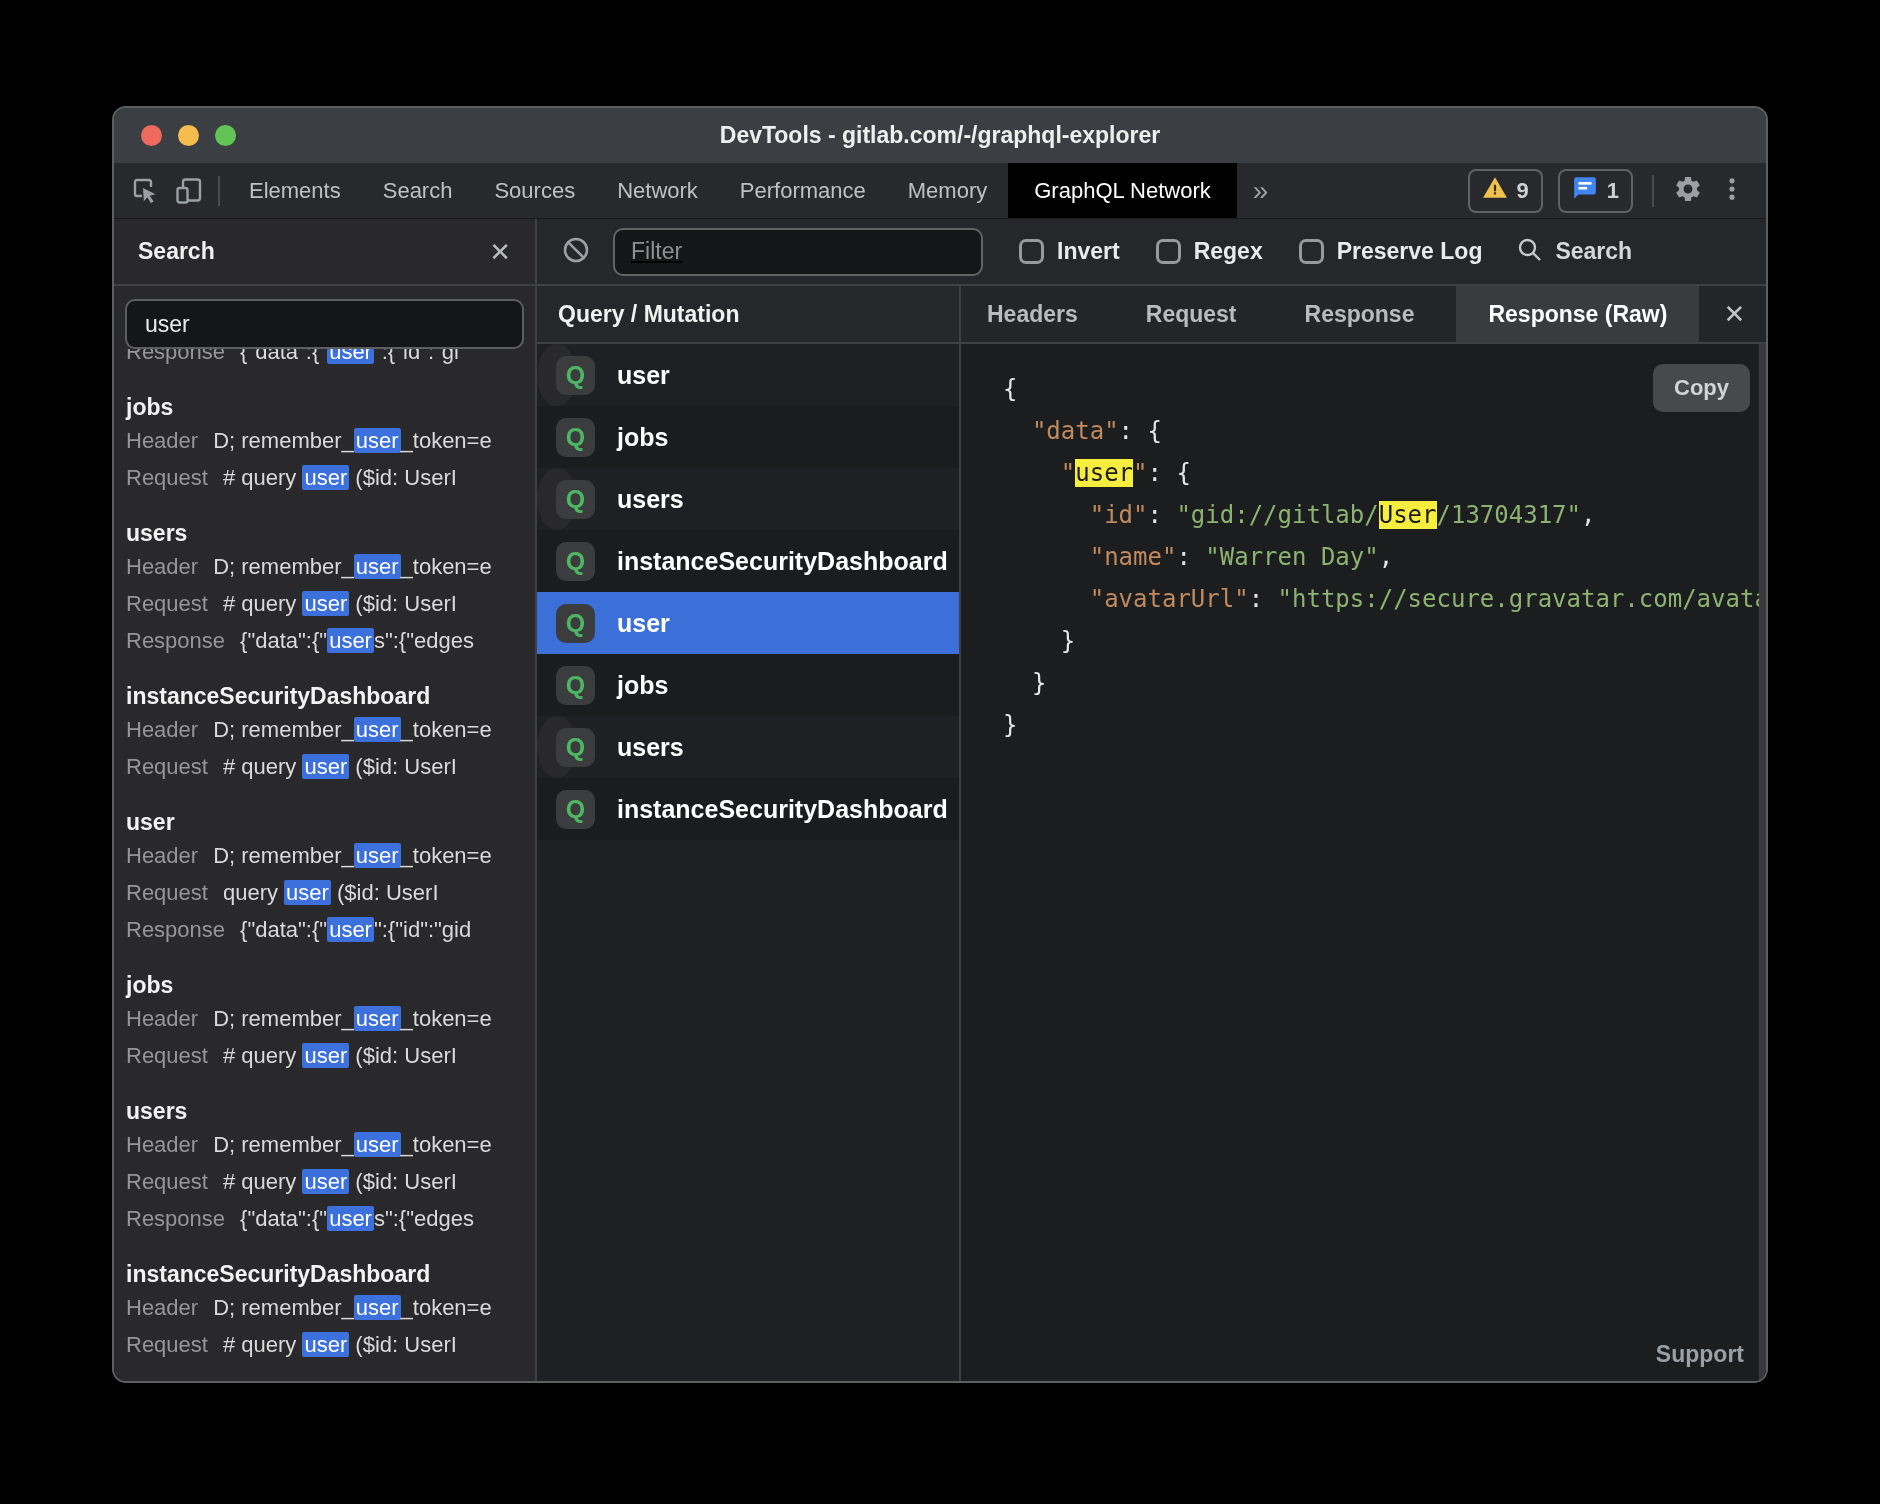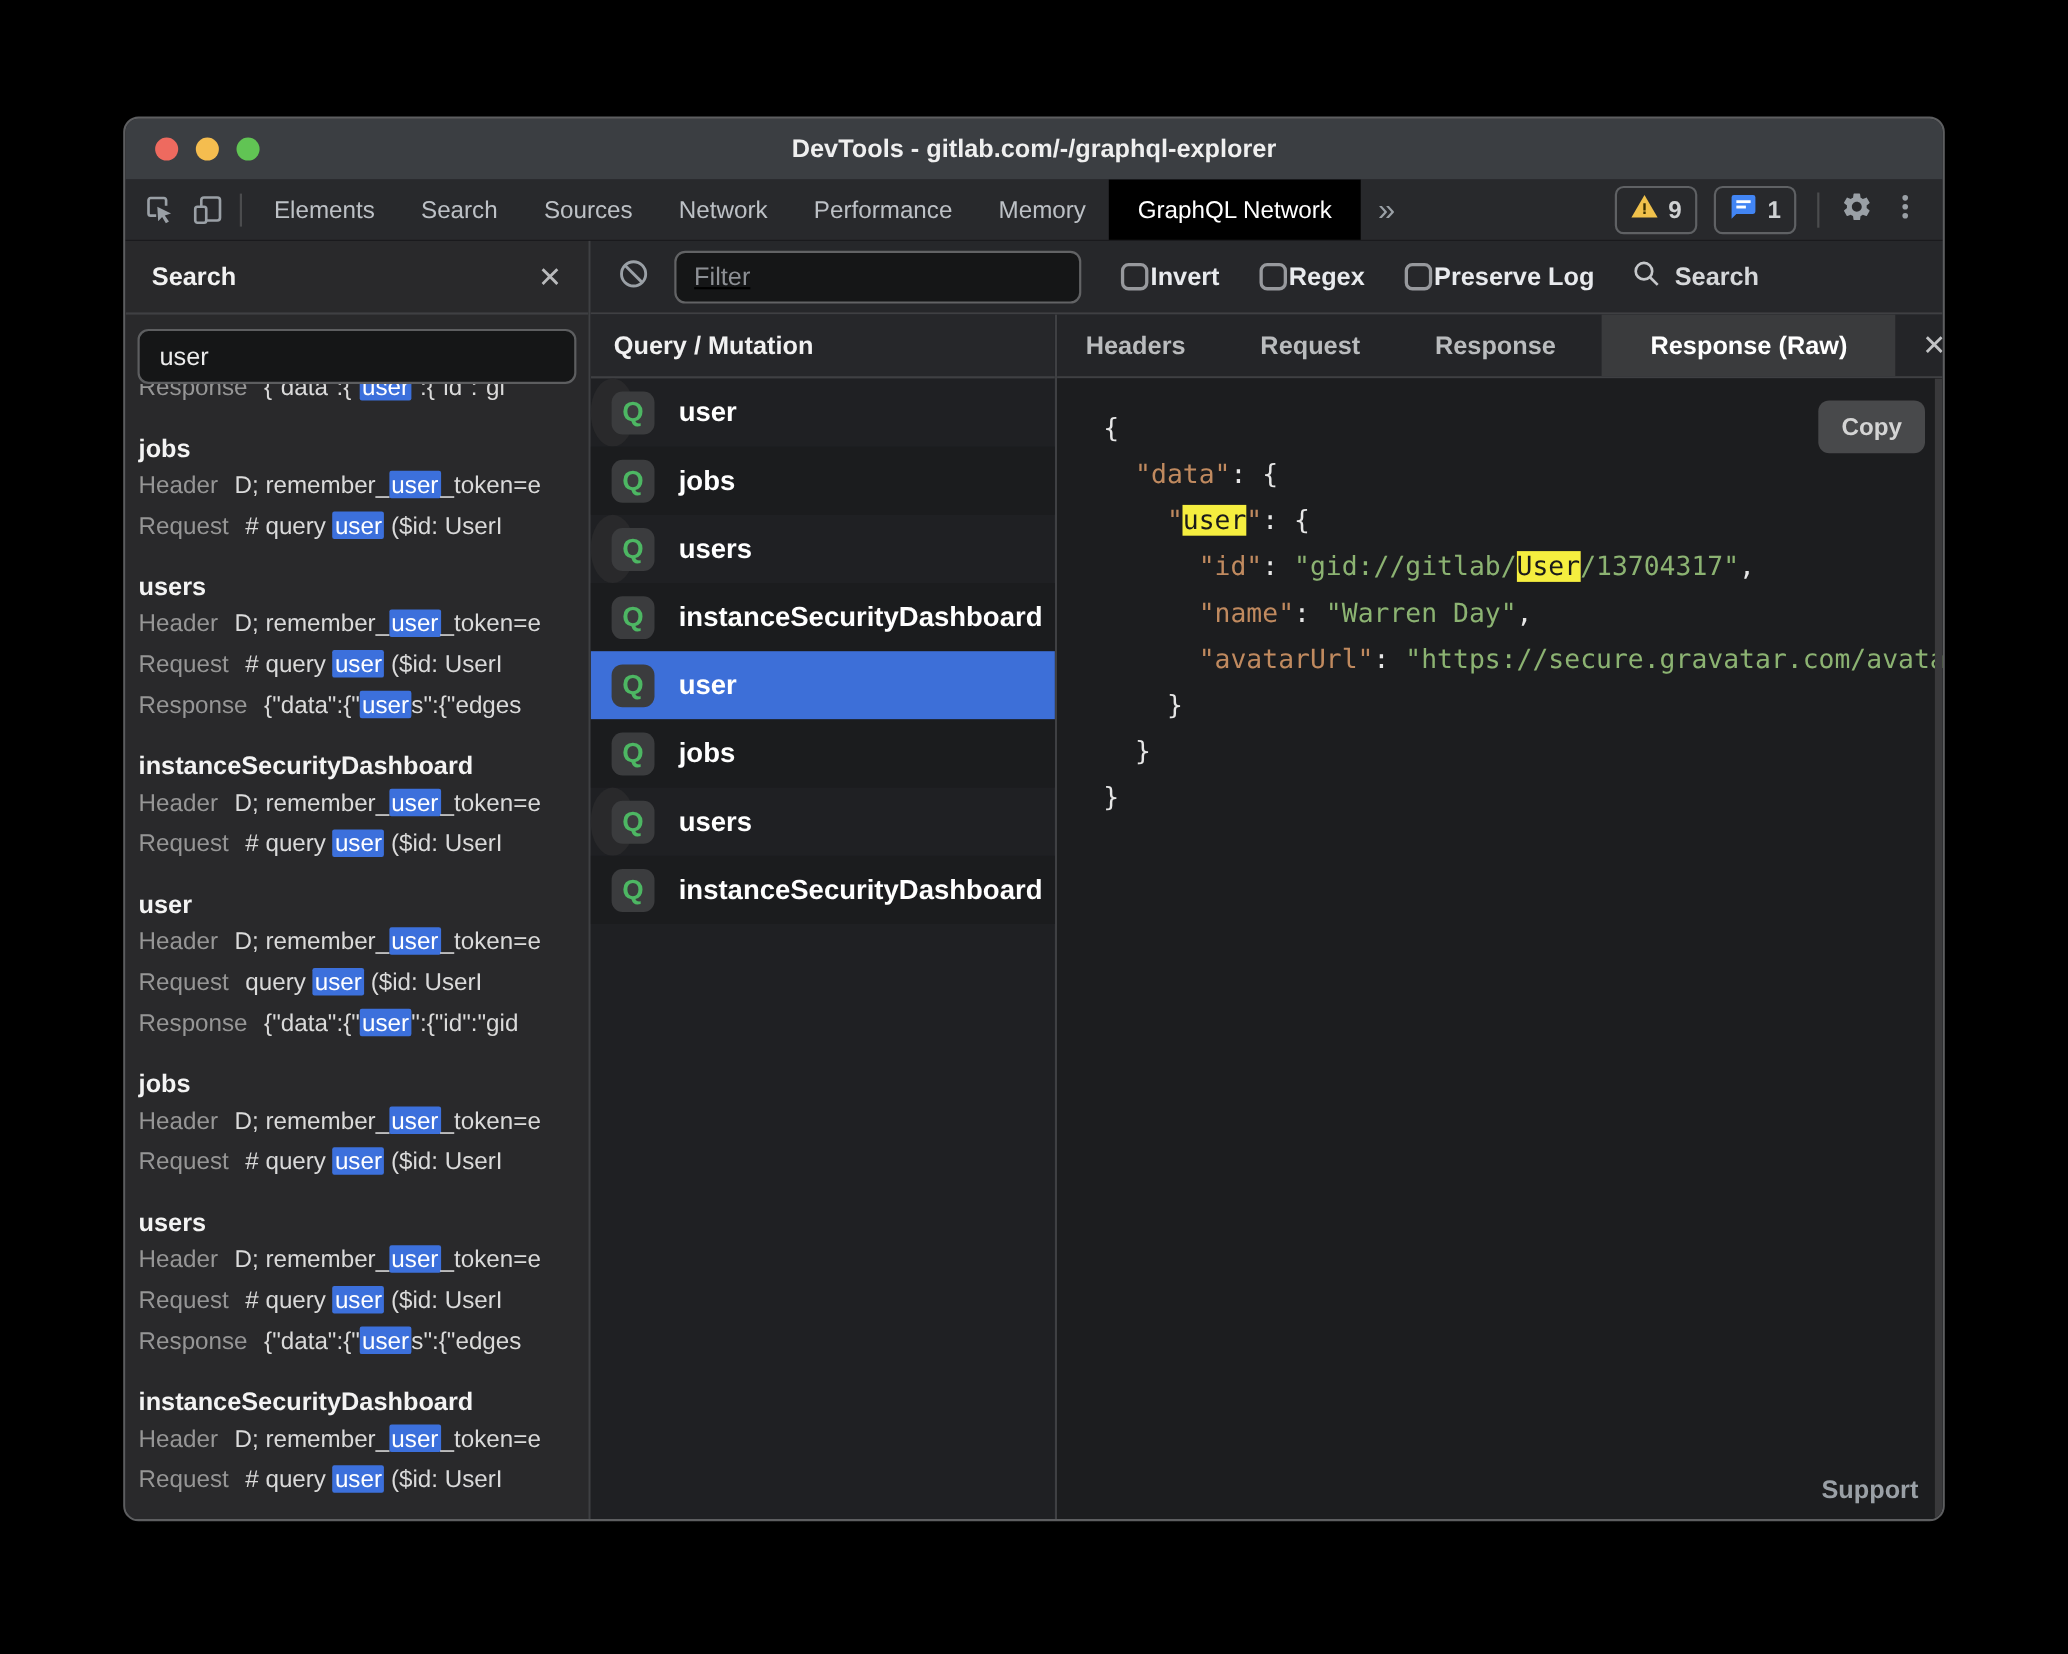--- a/index.html
+++ b/index.html
@@ -53,21 +53,21 @@
   .hl{background:#3c70dc;color:#fff;border-radius:2px;padding:0 2px;}
 
   
   .filter-row{height:67px;min-height:67px;border-bottom:2px solid #3f4043;display:flex;align-items:center;
     padding:0 24px;box-sizing:border-box;background:#26272a;gap:0;}
   .filter-input{width:366px;height:44px;border:2px solid #626365;border-radius:10px;background:#151617;
     margin-left:22px;display:flex;align-items:center;text-decoration:underline;}
   .filter-input input{background:transparent;border:none;outline:none;color:#c7c9cc;font-size:23px;width:100%;
     padding:0 16px;font-family:"Liberation Sans",sans-serif;}
   .filter-input input::placeholder{color:#8d9095;}
-  .cb-group{display:flex;align-items:center;gap:2px;margin-left:36px;}
+  .cb-group{display:flex;align-items:center;gap:13px;margin-left:36px;}
   .cb{width:25px;height:25px;border:3px solid #97999d;border-radius:7px;box-sizing:border-box;}
   .cb-label{color:#e8eaed;font-size:23px;font-weight:600;white-space:nowrap;}
   .search-group{display:flex;align-items:center;gap:11px;margin-left:34px;}
   .search-group .cb-label{color:#d6d8da;}
 
   
   .panels{flex:1;display:flex;min-height:0;}
   .col-mid{width:422px;min-width:422px;border-right:2px solid #3f4043;display:flex;flex-direction:column;
     background:#1f2023;overflow:hidden;}
   .qm-header{height:58px;min-height:58px;border-bottom:2px solid #3f4043;display:flex;align-items:center;
@@ -80,21 +80,21 @@
   .q-badge{width:39px;height:39px;min-width:39px;border-radius:10px;background:#3b3c3e;color:#4db763;
     font-weight:700;font-size:25px;display:flex;align-items:center;justify-content:center;}
   .q-label{color:#fff;font-size:25px;font-weight:700;white-space:nowrap;}
 
   
   .col-right{flex:1;display:flex;flex-direction:column;min-width:0;}
   .resp-tabbar{height:58px;min-height:58px;border-bottom:2px solid #3f4043;display:flex;align-items:stretch;
     background:#242528;box-sizing:border-box;}
   .resp-tabs{display:flex;align-items:stretch;gap:16px;}
   .resp-tab{display:flex;align-items:center;padding:0 26px;color:#b9bbbd;font-size:23px;font-weight:600;white-space:nowrap;}
-  .resp-tab.active{background:#3a3b3d;color:#fff;font-weight:700;padding:0 44px;}
+  .resp-tab.active{background:#3a3b3d;color:#fff;font-weight:700;padding:0 32px;}
   .resp-close{margin-left:auto;display:flex;align-items:center;padding:0 24px;color:#c2c3c5;font-size:26px;}
   .json-area{flex:1;position:relative;background:#1c1d1f;overflow:hidden;}
   .code{margin:0;padding:24px 0 0 42px;font-family:"DejaVu Sans Mono",monospace;font-size:24px;line-height:42px;
     color:#e6e6e6;white-space:pre;}
   .tok-p{color:#e6e6e6;} .tok-k{color:#c08a5f;} .tok-s{color:#8cb372;}
   .tok-h{background:#f5ee3f;color:#1a1a1a;}
   .copy-btn{position:absolute;top:20px;right:16px;background:#48494b;color:#d4d4d4;font-size:22px;font-weight:700;
     padding:11px 21px;border-radius:10px;}
   .support{position:absolute;right:22px;bottom:14px;color:#9aa0a6;font-size:23px;font-weight:700;}
   .vscroll{position:absolute;right:0;top:0;bottom:0;width:7px;background:#39393b;}

